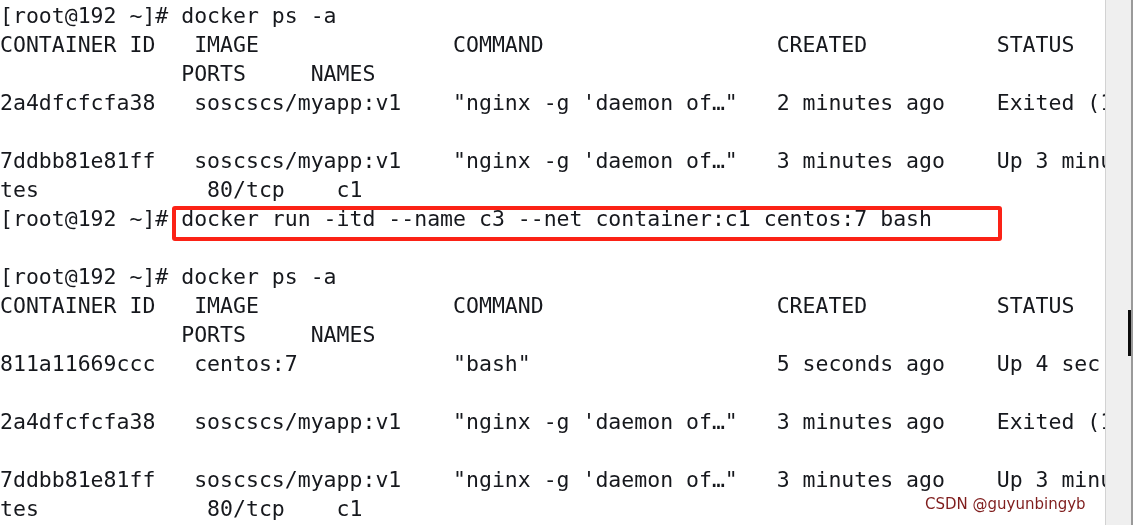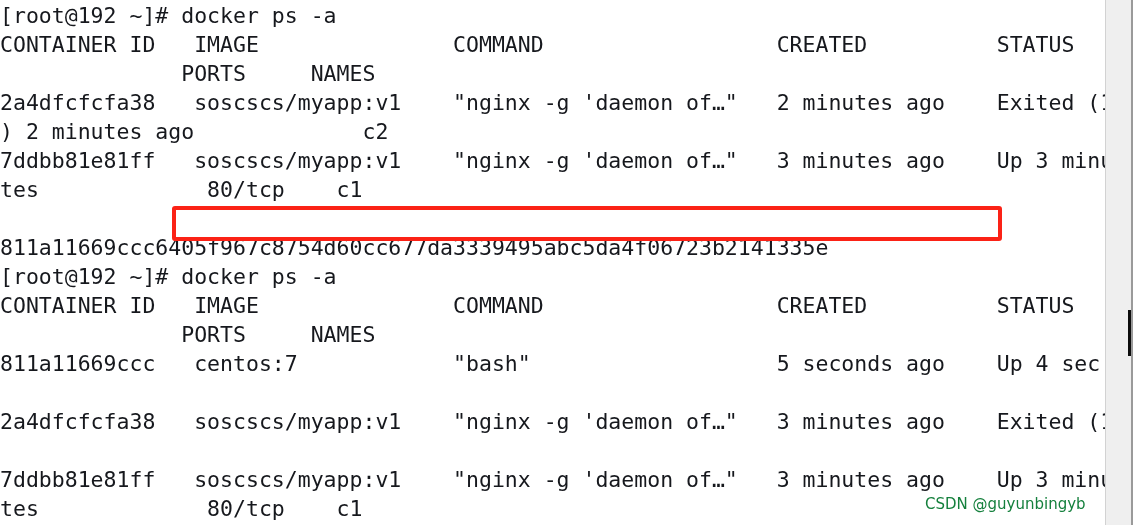--- a/index.html
+++ b/index.html
@@ -80,39 +80,38 @@
     background: transparent;
     pointer-events: none;
   }
   
   #watermark {
     position: absolute;
     left: 925px;
     top: 495px;
     font-family: "DejaVu Sans", "Liberation Sans", sans-serif;
     font-size: 15px;
-    color: #15803d;
+    color: #7f1d1d;
     white-space: pre;
   }
 </style>
 </head>
 <body>
 
 <div id="screen">
 
   <div id="terminal">
 
     <div class="line" style="top:1px">[root@192 ~]# docker ps -a</div>
     <div class="line" style="top:30px">CONTAINER ID   IMAGE               COMMAND                  CREATED          STATUS</div>
     <div class="line" style="top:59px">              PORTS     NAMES</div>
     <div class="line" style="top:88px">2a4dfcfcfa38   soscscs/myapp:v1    "nginx -g 'daemon of…"   2 minutes ago    Exited (1</div>
-    <div class="line" style="top:117px">) 2 minutes ago             c2</div>
     <div class="line" style="top:146px">7ddbb81e81ff   soscscs/myapp:v1    "nginx -g 'daemon of…"   3 minutes ago    Up 3 minu</div>
     <div class="line" style="top:175px">tes             80/tcp    c1</div>
-    <div class="line" style="top:233px">811a11669ccc6405f967c8754d60cc677da3339495abc5da4f06723b2141335e</div>
+    <div class="line" style="top:204px">[root@192 ~]# docker run -itd --name c3 --net container:c1 centos:7 bash</div>
     <div class="line" style="top:262px">[root@192 ~]# docker ps -a</div>
     <div class="line" style="top:291px">CONTAINER ID   IMAGE               COMMAND                  CREATED          STATUS</div>
     <div class="line" style="top:320px">              PORTS     NAMES</div>
     <div class="line" style="top:349px">811a11669ccc   centos:7            "bash"                   5 seconds ago    Up 4 sec</div>
     <div class="line" style="top:407px">2a4dfcfcfa38   soscscs/myapp:v1    "nginx -g 'daemon of…"   3 minutes ago    Exited (1</div>
     <div class="line" style="top:465px">7ddbb81e81ff   soscscs/myapp:v1    "nginx -g 'daemon of…"   3 minutes ago    Up 3 minu</div>
     <div class="line" style="top:494px">tes             80/tcp    c1</div>
 
   </div>
 

